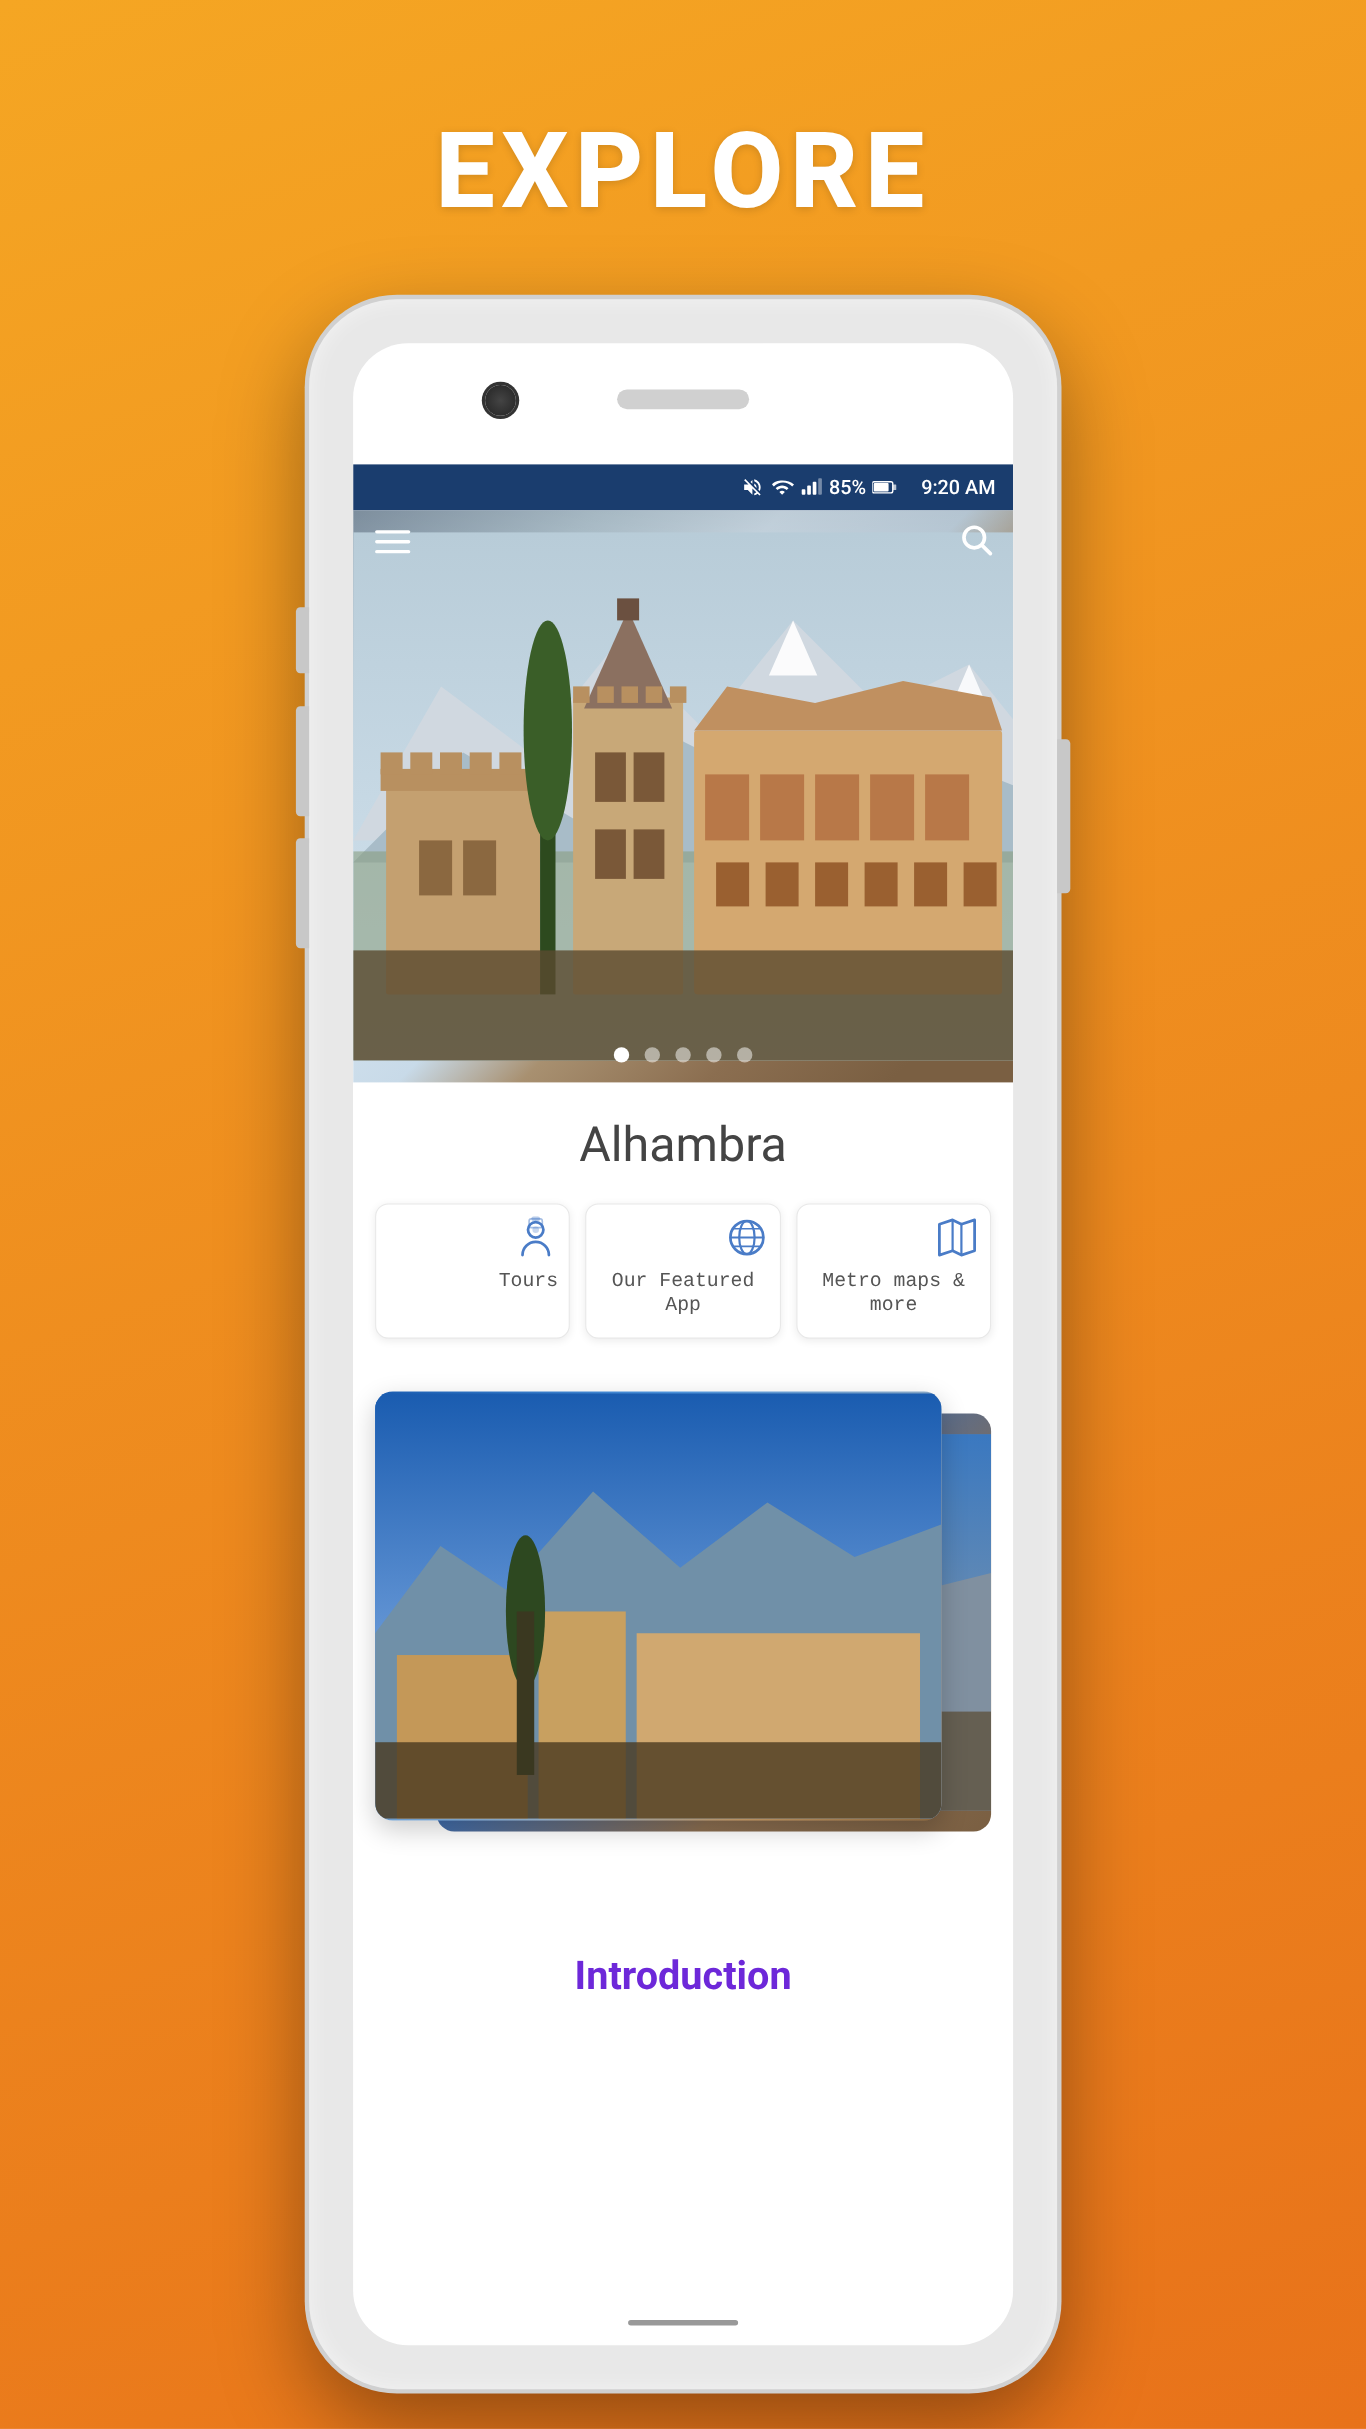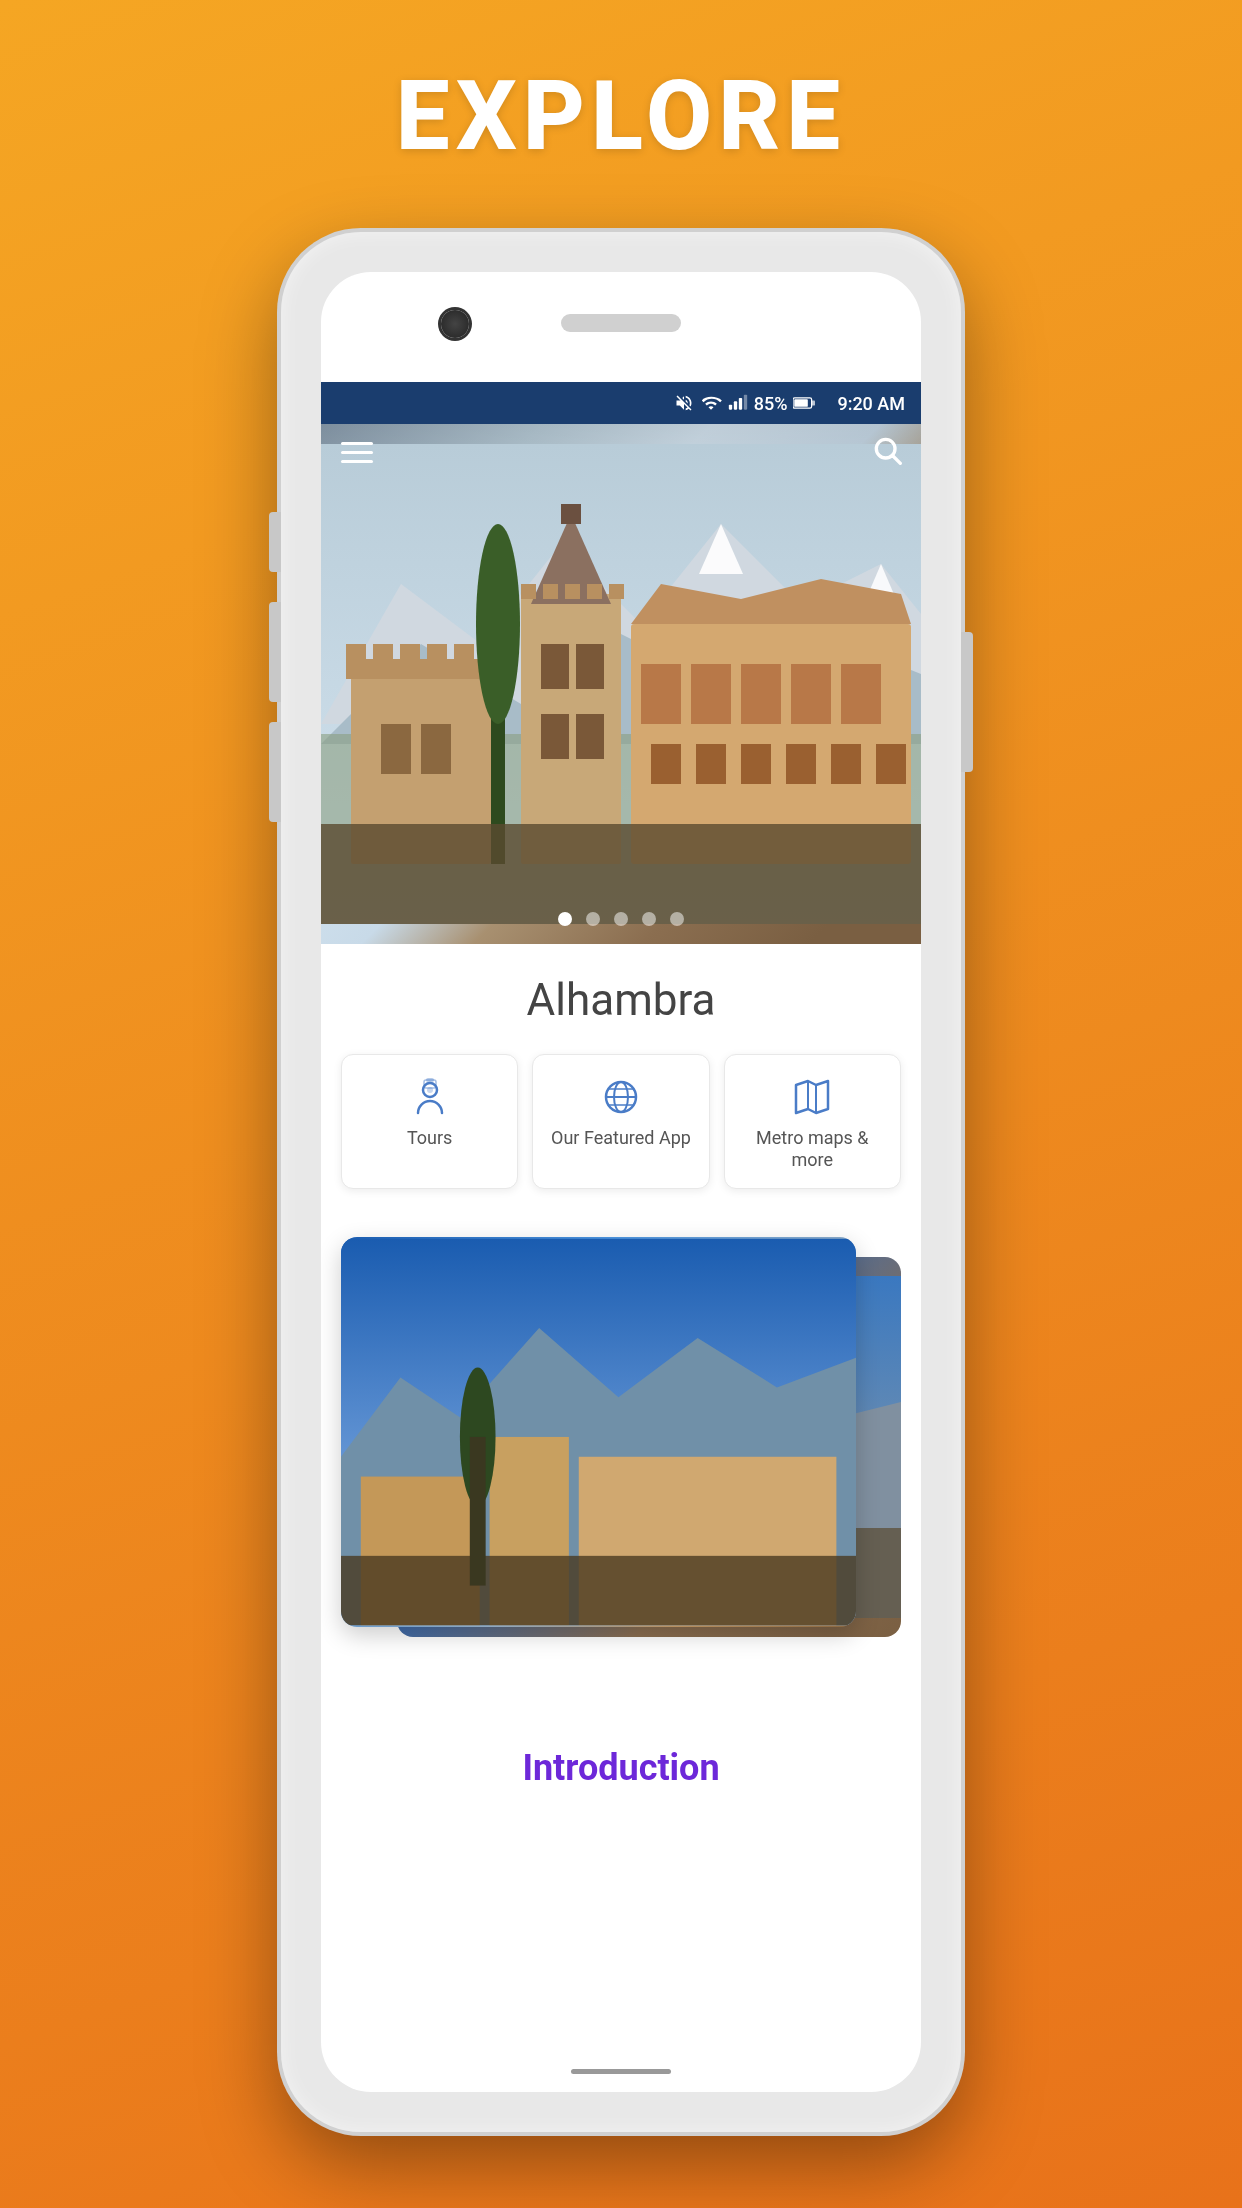--- a/index.html
+++ b/index.html
@@ -13,21 +13,21 @@
       display: flex;
       flex-direction: column;
       align-items: center;
     }
 
     .explore-title {
       color: white;
       font-size: 96px;
       font-weight: 800;
       letter-spacing: 6px;
-      margin-top: 60px;
+      margin-top: 100px;
       text-shadow: 0 2px 8px rgba(0,0,0,0.15);
     }
 
     .phone-wrapper {
       margin-top: 60px;
       position: relative;
       width: 680px;
       height: 1900px;
     }
 
@@ -264,27 +264,28 @@
       gap: 14px;
       justify-content: center;
       margin-bottom: 28px;
     }
 
     .feature-btn {
       flex: 1;
       background: white;
       border: 1px solid #e8e8e8;
       border-radius: 12px;
-      padding: 22px 10px 18px;
+      padding: 10px 10px 18px;
       display: flex;
       flex-direction: column;
-      align-items: center;
+      align-items: flex-end;
       gap: 10px;
       cursor: pointer;
       box-shadow: 0 2px 8px rgba(0,0,0,0.08);
+      font-family: Liberation Mono, monospace;
     }
 
     .feature-btn svg {
       width: 40px;
       height: 40px;
     }
 
     .feature-btn-label {
       font-size: 18px;
       color: #555;

